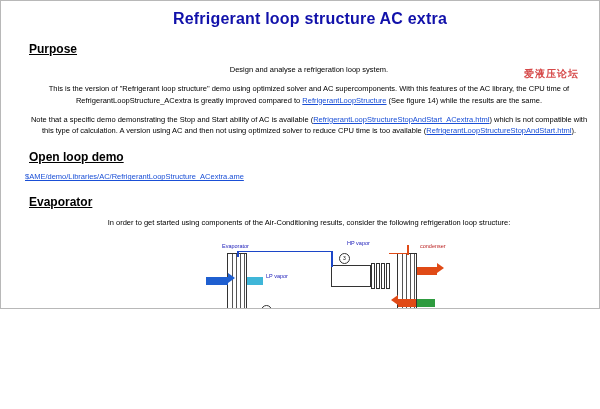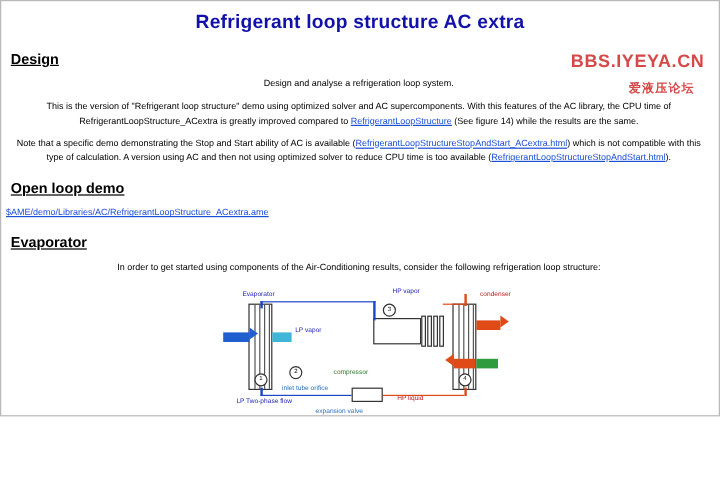--- a/index.html
+++ b/index.html
@@ -11,25 +11,26 @@
     height: 409px;
     background: #ffffff;
     font-family: "Liberation Sans", sans-serif;
     overflow: hidden;
     position: relative;
   }
   .page {
     position: absolute;
     left: 0; top: 0;
     width: 600px;
-    height: 347px;
+    height: 309px;
     border: 1px solid #b8b8b8;
     box-sizing: border-box;
     background: #ffffff;
     overflow: hidden;
+    padding-left: 20px;
   }
   .doc-title {
     text-align: center;
     color: #1111aa;
     font-size: 16px;
     font-weight: bold;
     margin: 9px 0 0 0;
     letter-spacing: 0.2px;
   }
   .section-head {
@@ -148,21 +149,21 @@
     color: #111;
   }
 </style>
 </head>
 <body>
 
 <div class="page">
 
   <div class="doc-title">Refrigerant loop structure AC extra</div>
 
-  <div class="section-head">Design</div>
+  <div class="section-head">Purpose</div>
 
   <div class="para">Design and analyse a refrigeration loop system.</div>
 
   <div class="para">This is the version of "Refrigerant loop structure" demo using optimized solver and AC supercomponents. With this features of the AC library, the CPU time of RefrigerantLoopStructure_ACextra is greatly improved compared to <span class="link">RefrigerantLoopStructure</span> (See figure 14) while the results are the same.</div>
 
   <div class="para">Note that a specific demo demonstrating the Stop and Start ability of AC is available (<span class="link">RefrigerantLoopStructureStopAndStart_ACextra.html</span>) which is not compatible with this type of calculation. A version using AC and then not using optimized solver to reduce CPU time is too available (<span class="link">RefrigerantLoopStructureStopAndStart.html</span>).</div>
 
   <div class="section-head">Open loop demo</div>
   <div class="path">$AME/demo/Libraries/AC/RefrigerantLoopStructure_ACextra.ame</div>
 
@@ -225,15 +226,14 @@
     <div class="pipe red" style="left:386px; top:86px; width:1.5px; height:7px;"></div>
 
     <div class="numnode" style="left:211px; top:74px;">1</div>
     <div class="numnode" style="left:240px; top:68px;">2</div>
     <div class="numnode" style="left:318px; top:16px;">3</div>
     <div class="numnode" style="left:381px; top:74px;">4</div>
 
     <div class="footnote">HP: High pressure</div>
   </div>
 
-  <div class="wm wm1">BBS.IYEYA.CN</div>
   <div class="wm wm2">爱液压论坛</div>
 </div>
 
 </body></html>

